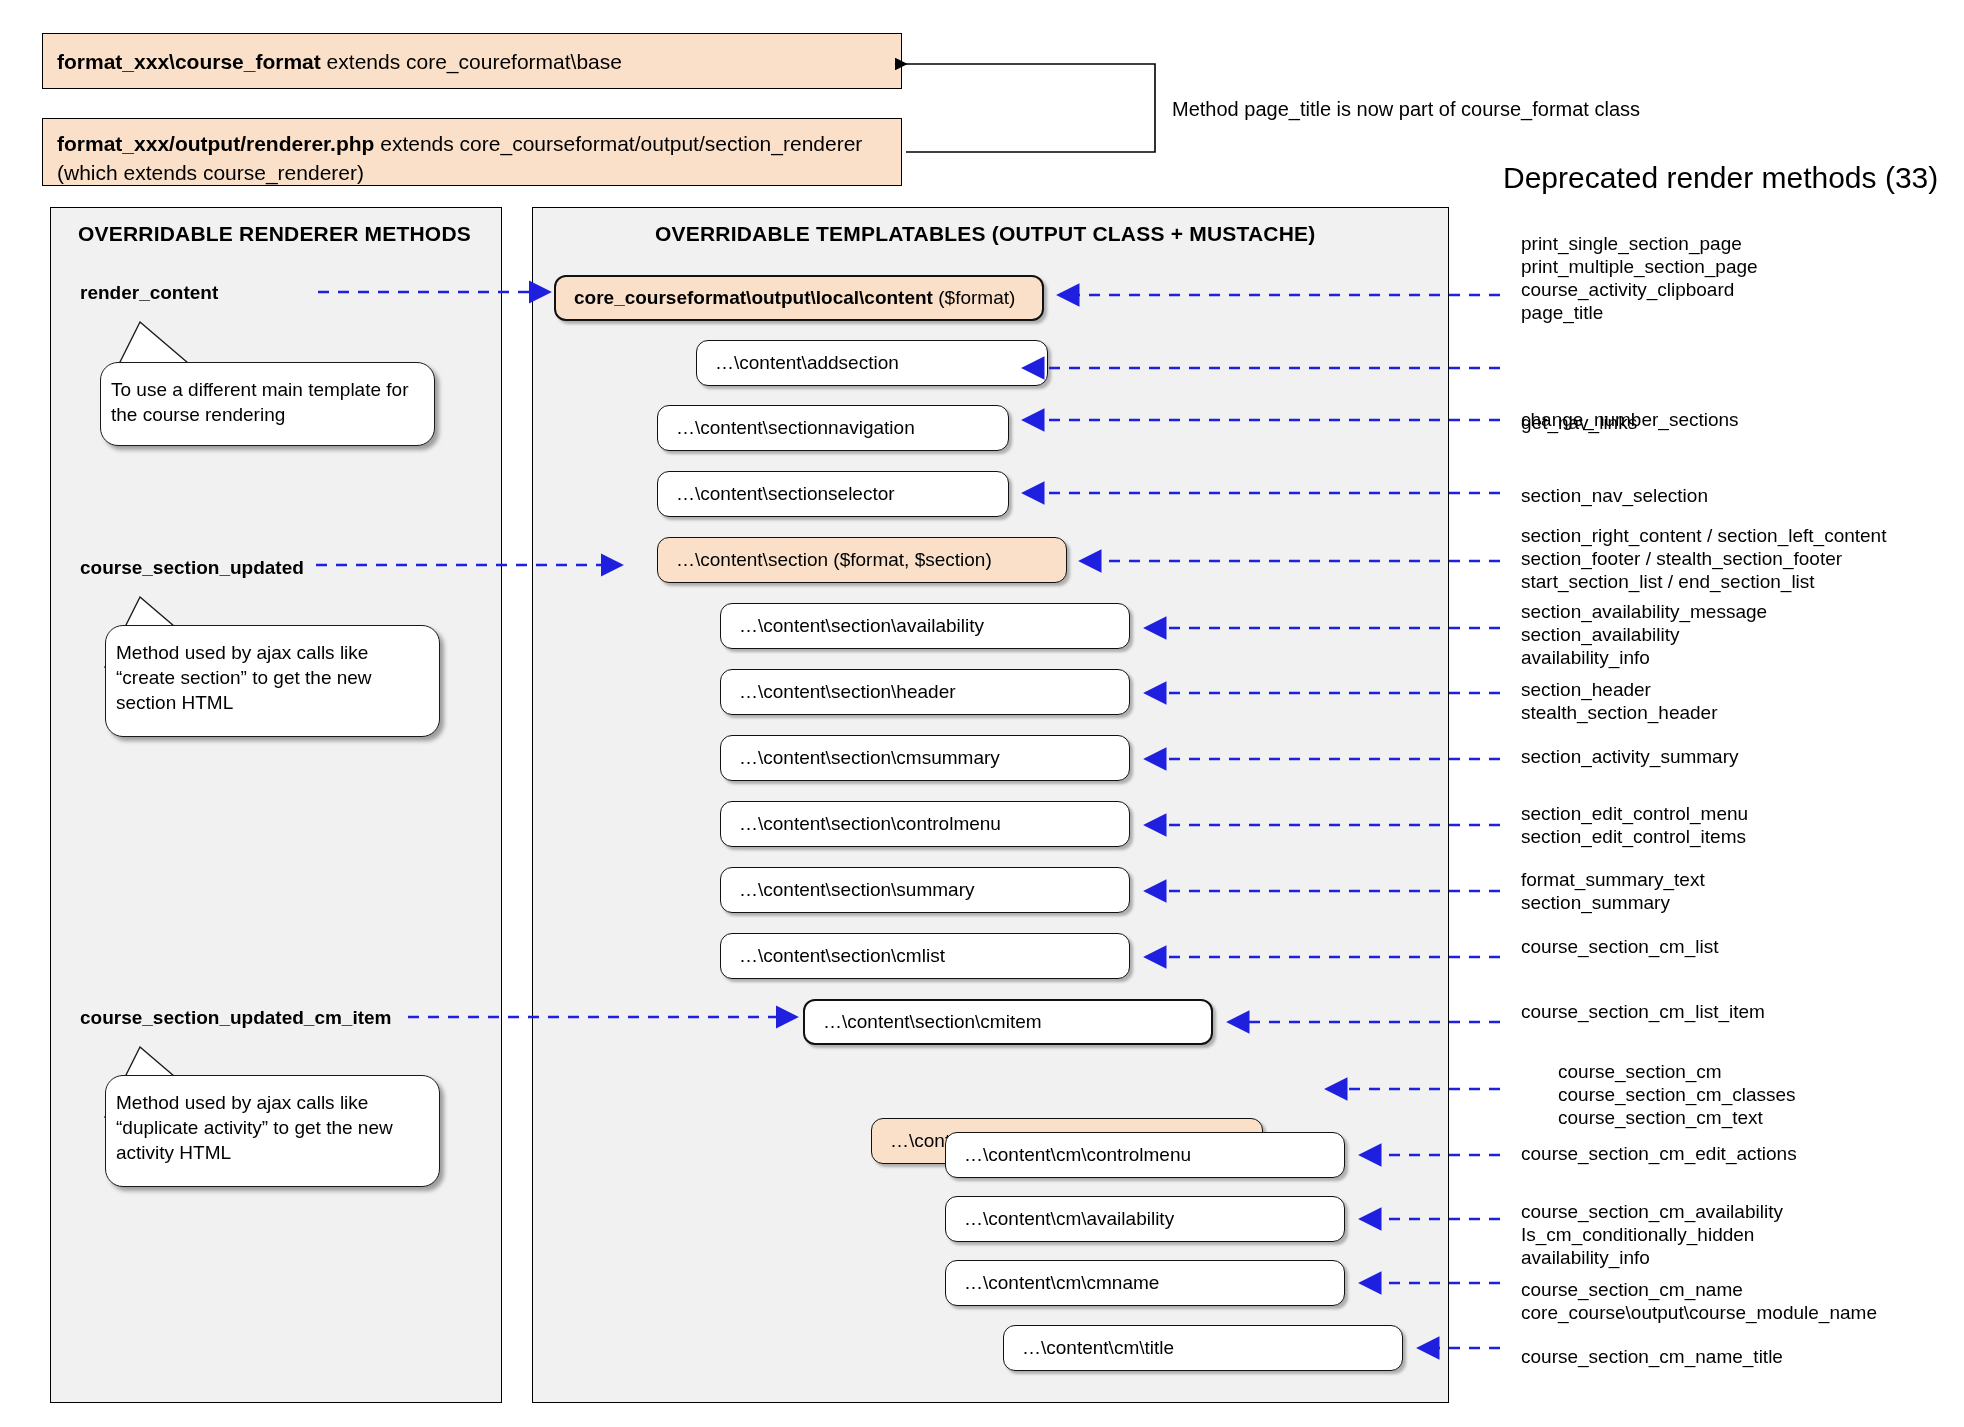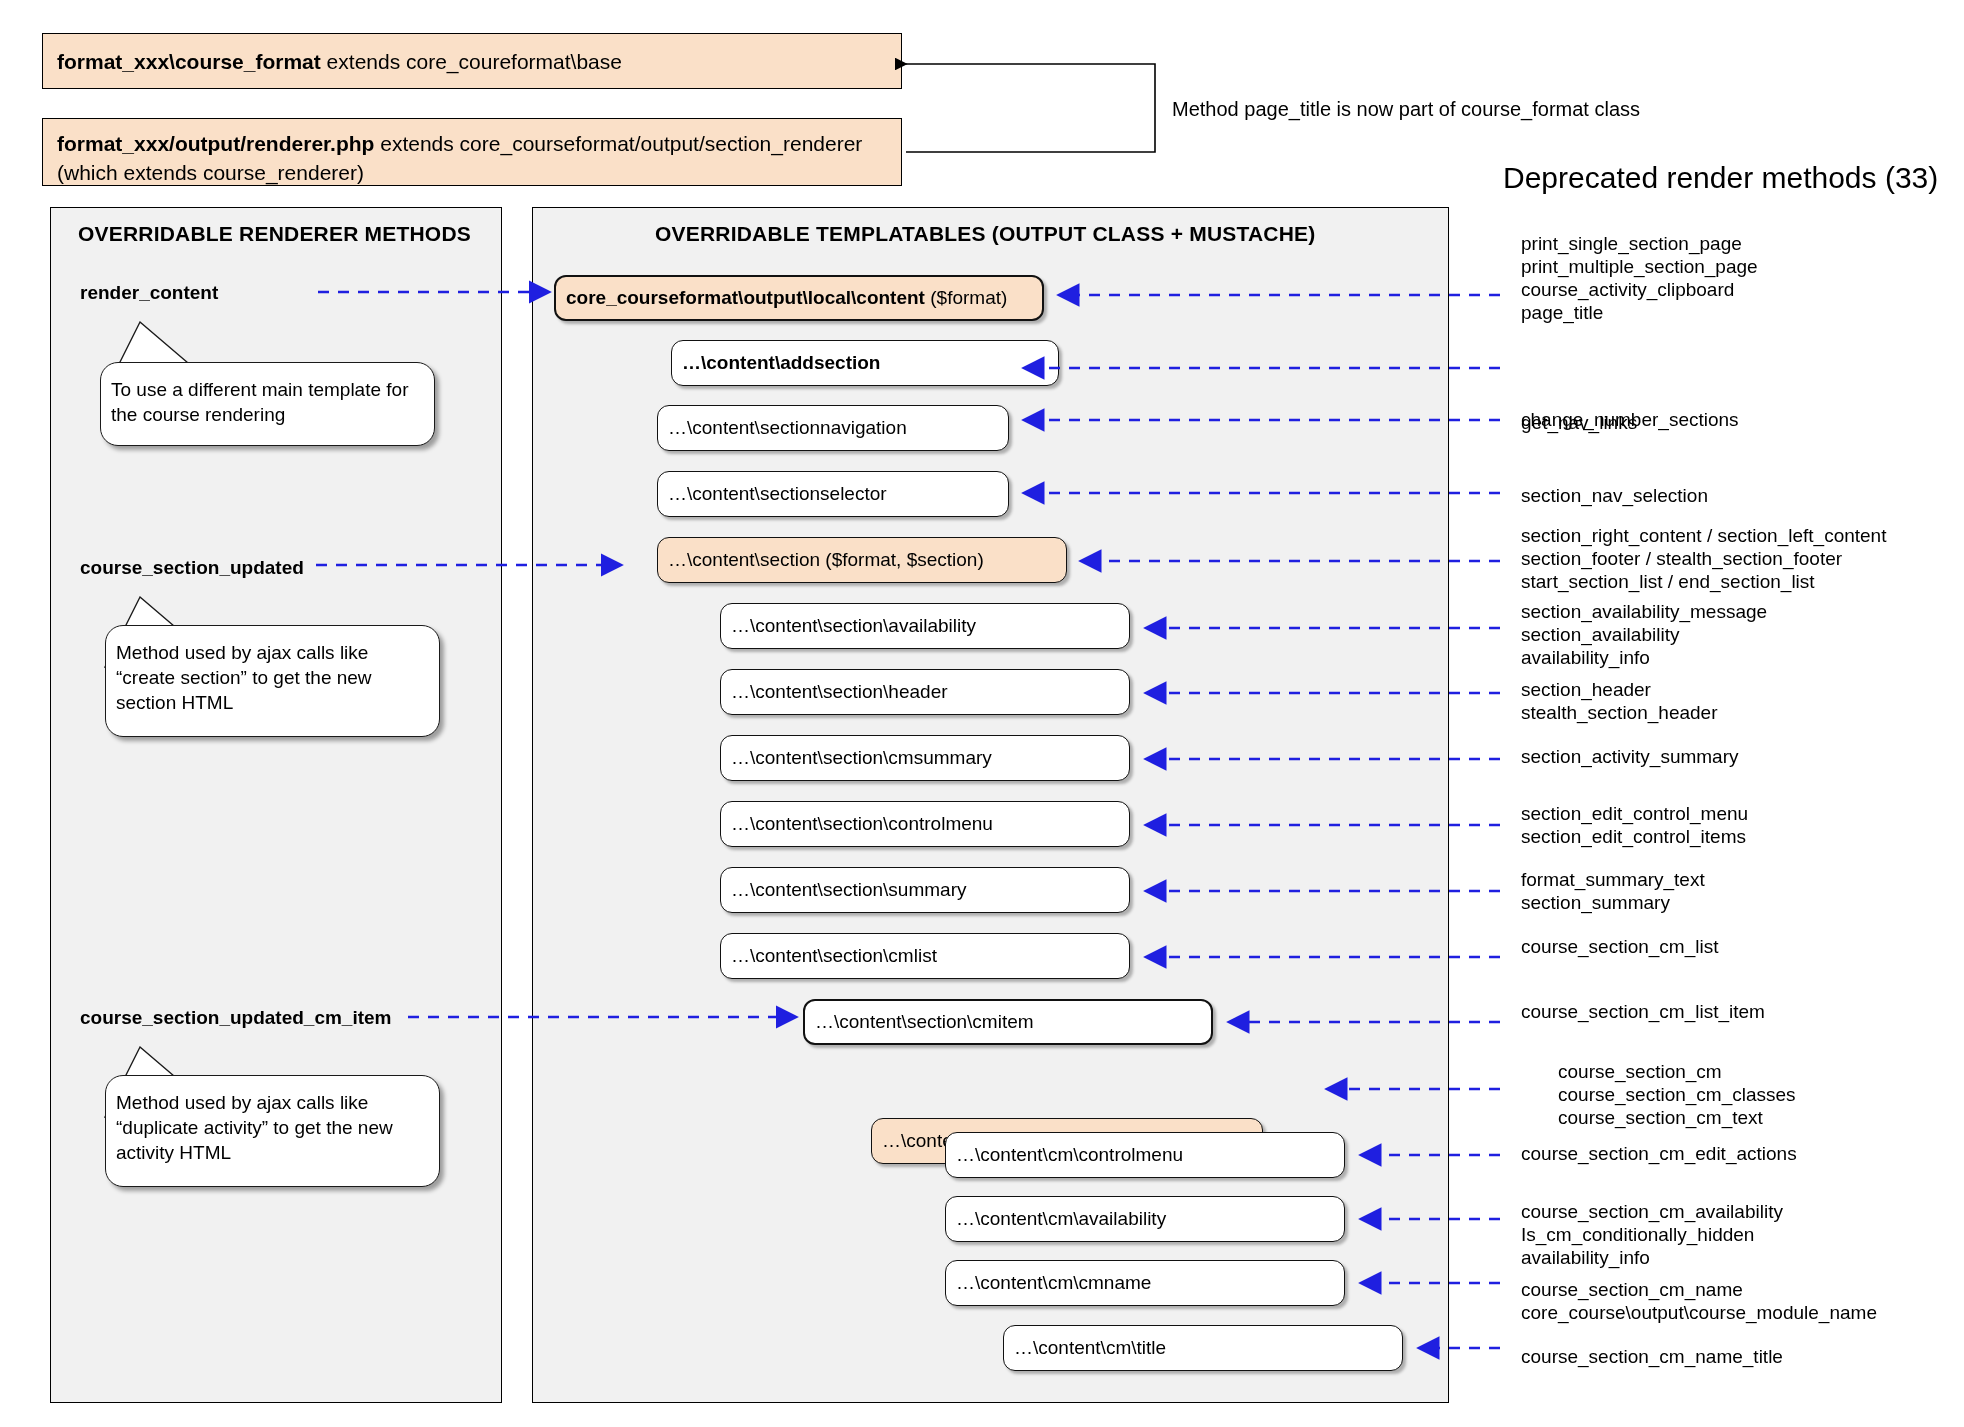--- a/index.html
+++ b/index.html
@@ -76,21 +76,21 @@
   .callout-tail { position: absolute; overflow: visible; }
 
   
   .tbox {
     background: #fff;
     border: 1.6px solid #111;
     border-radius: 12px;
     font-size: 19px;
     display: flex;
     align-items: center;
-    padding-left: 10px;
+    padding-left: 18px;
     box-shadow: 3px 3px 3px rgba(0,0,0,.28);
     white-space: nowrap;
   }
   .tbox.accent { background: #fae0c8; }
   .tbox.strong { border-width: 2.4px; }
   .tbox .bold { font-weight: bold; }
 
   
   .dep-list {
     position: absolute;
@@ -143,21 +143,21 @@
 <div class="abs callout" style="left:100px; top:362px; width:335px; height:84px;">To use a different main template for the course rendering</div>
 
 <div class="abs callout" style="left:105px; top:625px; width:335px; height:112px;">Method used by ajax calls like “create section” to get the new section HTML</div>
 
 <div class="abs callout" style="left:105px; top:1075px; width:335px; height:112px;">Method used by ajax calls like “duplicate activity” to get the new activity HTML</div>
 
 <div class="abs tbox accent strong" style="left:554px; top:275px; width:490px; height:46px;">
   <span><span class="bold">core_courseformat\output\local\content</span><span> ($format)</span></span>
 </div>
 
-<div class="abs tbox" style="left:671px; top:340px; width:388px; height:46px;font-weight:bold;">
+<div class="abs tbox" style="left:696px; top:340px; width:352px; height:46px;">
   <span>…\content\addsection</span>
 </div>
 
 <div class="abs tbox" style="left:657px; top:405px; width:352px; height:46px;">
   <span>…\content\sectionnavigation</span>
 </div>
 
 <div class="abs tbox" style="left:657px; top:471px; width:352px; height:46px;">
   <span>…\content\sectionselector</span>
 </div>

